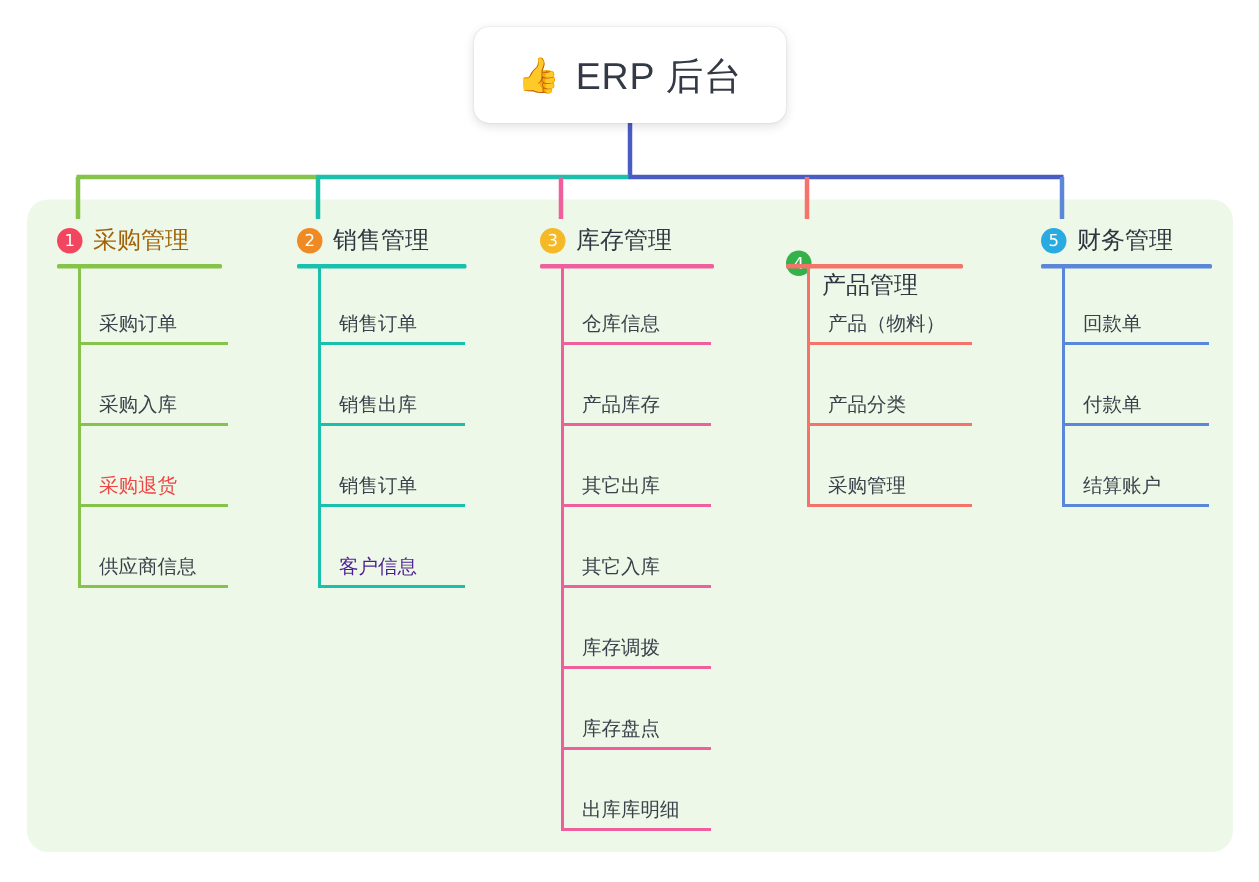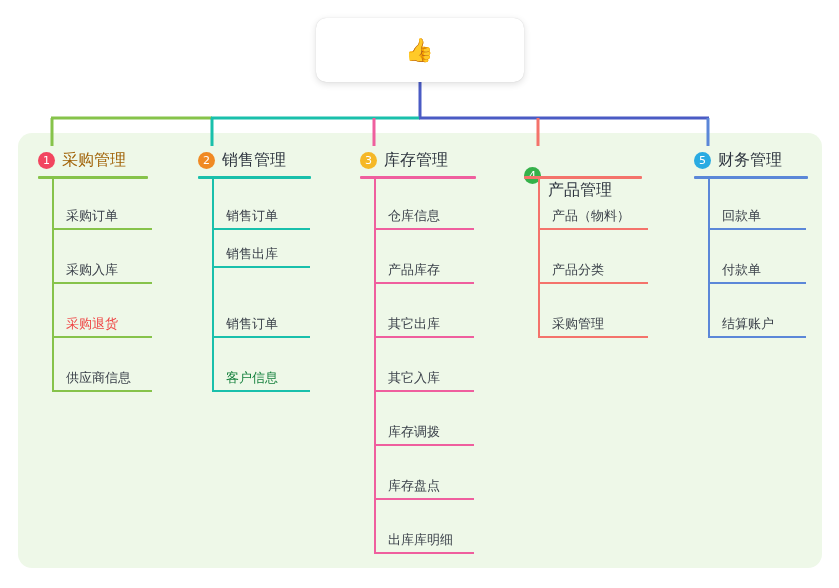--- a/index.html
+++ b/index.html
@@ -70,20 +70,21 @@
       <line x1="419" y1="118" x2="709" y2="118" stroke="#4a5bc4" stroke-width="3"></line>
       <line x1="52" y1="118" x2="52" y2="146" stroke="#86c34a" stroke-width="3"></line>
       <line x1="212" y1="118" x2="212" y2="146" stroke="#19c0ab" stroke-width="3"></line>
       <line x1="374" y1="118" x2="374" y2="146" stroke="#ef5f9e" stroke-width="3"></line>
       <line x1="538" y1="118" x2="538" y2="146" stroke="#f4736b" stroke-width="3"></line>
       <line x1="708" y1="118" x2="708" y2="146" stroke="#5b87d8" stroke-width="3"></line>
     </svg>
 
   <div id="root-card">
     <span class="thumb">👍</span>
+    <span class="rtitle">ERP 后台</span>
   </div>
 
   <div id="columns">
       <div class="col" style="left: 38px; top: 150px;">
         <div class="col-head">
           <span class="badge" style="background: rgb(242, 69, 95);">1</span>
           <span class="col-title" style="color: #a16207; text-align: center;">采购管理</span>
         </div>
         <div class="head-rule" style="left: 0px; top: 26px; width: 110px; background: rgb(134, 195, 74);"></div>
         <div class="spine" style="left: 14px; top: 26px; height: 216px; background: rgb(134, 195, 74);"></div>
@@ -108,30 +109,30 @@
         <div class="col-head">
           <span class="badge" style="background: rgb(240, 138, 36);">2</span>
           <span class="col-title" style="color: rgb(47, 54, 64);">销售管理</span>
         </div>
         <div class="head-rule" style="left: 0px; top: 26px; width: 113px; background: rgb(25, 192, 171);"></div>
         <div class="spine" style="left: 14px; top: 26px; height: 216px; background: rgb(25, 192, 171);"></div>
         <div class="leaf" style="left: 14px; top: 54px; width: 98px; height: 26px;">
           <span class="leaf-label" style="color: rgb(59, 65, 74);">销售订单</span>
           <div class="leaf-rule" style="width: 98px; background: rgb(25, 192, 171);"></div>
         </div>
-        <div class="leaf" style="left: 14px; top: 92px; width: 98px; height: 26px;">
+        <div class="leaf" style="left: 14px; top: 108px; width: 98px; height: 26px;">
           <span class="leaf-label" style="color: rgb(59, 65, 74);">销售出库</span>
           <div class="leaf-rule" style="width: 98px; background: rgb(25, 192, 171);"></div>
         </div>
         <div class="leaf" style="left: 14px; top: 162px; width: 98px; height: 26px;">
           <span class="leaf-label" style="color: rgb(59, 65, 74);">销售订单</span>
           <div class="leaf-rule" style="width: 98px; background: rgb(25, 192, 171);"></div>
         </div>
         <div class="leaf" style="left: 14px; top: 216px; width: 98px; height: 26px;">
-          <span class="leaf-label" style="color: #15803d; text-align: center;">客户信息</span>
+          <span class="leaf-label" style="color: #4c1d95; text-align: center;">客户信息</span>
           <div class="leaf-rule" style="width: 98px; background: rgb(25, 192, 171);"></div>
         </div>
       </div>
       <div class="col" style="left: 360px; top: 150px;">
         <div class="col-head">
           <span class="badge" style="background: rgb(245, 184, 39);">3</span>
           <span class="col-title" style="color: rgb(47, 54, 64);">库存管理</span>
         </div>
         <div class="head-rule" style="left: 0px; top: 26px; width: 116px; background: rgb(239, 95, 158);"></div>
         <div class="spine" style="left: 14px; top: 26px; height: 378px; background: rgb(239, 95, 158);"></div>

